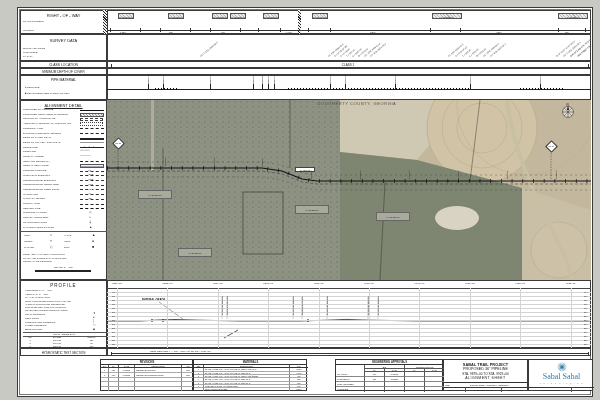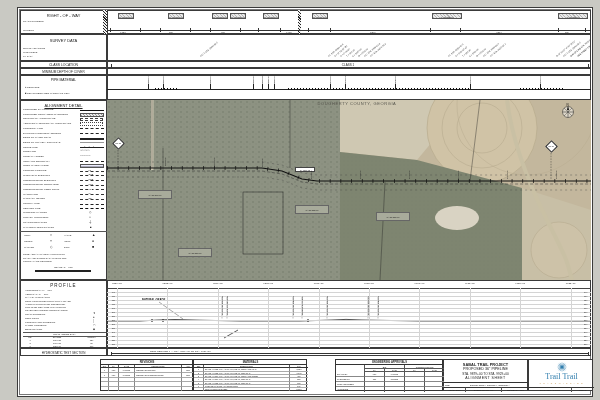--- a/index.html
+++ b/index.html
@@ -222,21 +222,21 @@
           <line x1="0.5" y1="5" x2="9.5" y2="5"></line>
         <line x1="1.8" y1="1.8" x2="8.2" y2="8.2"></line>
           <line x1="8.2" y1="1.8" x2="1.8" y2="8.2"></line>
         <line x1="3" y1="0.9" x2="7" y2="9.1"></line>
           <line x1="7" y1="0.9" x2="3" y2="9.1"></line>
         <line x1="0.9" y1="3" x2="9.1" y2="7"></line>
           <line x1="0.9" y1="7" x2="9.1" y2="3"></line>
       </g>
       <circle cx="5" cy="5" r="1.6" fill="#2f7dad"></circle>
     </svg>
-    <div class="serif" style="position:absolute;left:0;top:12px;width:65px;text-align:center;font-size:8px;color:#2f7dad;">Trail Trail</div>
+    <div class="serif" style="position:absolute;left:0;top:12px;width:65px;text-align:center;font-size:8px;color:#2f7dad;">Sabal Sabal</div>
     <div style="position:absolute;left:0;top:21.5px;width:65px;text-align:center;font-size:2px;letter-spacing:1px;color:#c08a3e;">T R A N S M I S S I O N</div>
     <div class="abs" style="left:0;top:27px;width:43px;height:5px;border-top:0.5px solid #333;border-right:0.4px solid #555;font-size:2.2px;line-height:5px;text-align:center;">DWG: SBT-AS-0088</div>
     <div class="abs" style="left:43px;top:27px;width:22px;height:5px;border-top:0.5px solid #333;font-size:2.2px;line-height:5px;text-align:center;">REV: 1</div>
   </div>
 <div style="position: absolute; left: 118px; top: 13px; width: 16px; height: 6px; border: 0.4px solid rgb(85, 85, 85); background: repeating-linear-gradient(45deg, rgb(181, 181, 181) 0px, rgb(181, 181, 181) 0.8px, rgb(233, 233, 233) 0.8px, rgb(233, 233, 233) 2.4px); font-size: 1.8px; line-height: 6px; text-align: center; overflow: hidden; color: rgb(34, 34, 34);">GA-DO-279.000</div>
     <div style="position: absolute; left: 168px; top: 13px; width: 16px; height: 6px; border: 0.4px solid rgb(85, 85, 85); background: repeating-linear-gradient(45deg, rgb(181, 181, 181) 0px, rgb(181, 181, 181) 0.8px, rgb(233, 233, 233) 0.8px, rgb(233, 233, 233) 2.4px); font-size: 1.8px; line-height: 6px; text-align: center; overflow: hidden; color: rgb(34, 34, 34);">GA-DO-280.000</div>
     <div style="position: absolute; left: 212px; top: 13px; width: 16px; height: 6px; border: 0.4px solid rgb(85, 85, 85); background: repeating-linear-gradient(45deg, rgb(181, 181, 181) 0px, rgb(181, 181, 181) 0.8px, rgb(233, 233, 233) 0.8px, rgb(233, 233, 233) 2.4px); font-size: 1.8px; line-height: 6px; text-align: center; overflow: hidden; color: rgb(34, 34, 34);">GA-DO-281.000</div>
     <div style="position: absolute; left: 230px; top: 13px; width: 16px; height: 6px; border: 0.4px solid rgb(85, 85, 85); background: repeating-linear-gradient(45deg, rgb(181, 181, 181) 0px, rgb(181, 181, 181) 0.8px, rgb(233, 233, 233) 0.8px, rgb(233, 233, 233) 2.4px); font-size: 1.8px; line-height: 6px; text-align: center; overflow: hidden; color: rgb(34, 34, 34);">GA-DO-282.000</div>
     <div style="position: absolute; left: 263px; top: 13px; width: 16px; height: 6px; border: 0.4px solid rgb(85, 85, 85); background: repeating-linear-gradient(45deg, rgb(181, 181, 181) 0px, rgb(181, 181, 181) 0.8px, rgb(233, 233, 233) 0.8px, rgb(233, 233, 233) 2.4px); font-size: 1.8px; line-height: 6px; text-align: center; overflow: hidden; color: rgb(34, 34, 34);">GA-DO-283.000</div>
     <div style="position: absolute; left: 312px; top: 13px; width: 16px; height: 6px; border: 0.4px solid rgb(85, 85, 85); background: repeating-linear-gradient(45deg, rgb(181, 181, 181) 0px, rgb(181, 181, 181) 0.8px, rgb(233, 233, 233) 0.8px, rgb(233, 233, 233) 2.4px); font-size: 1.8px; line-height: 6px; text-align: center; overflow: hidden; color: rgb(34, 34, 34);">GA-DO-284.000</div>

